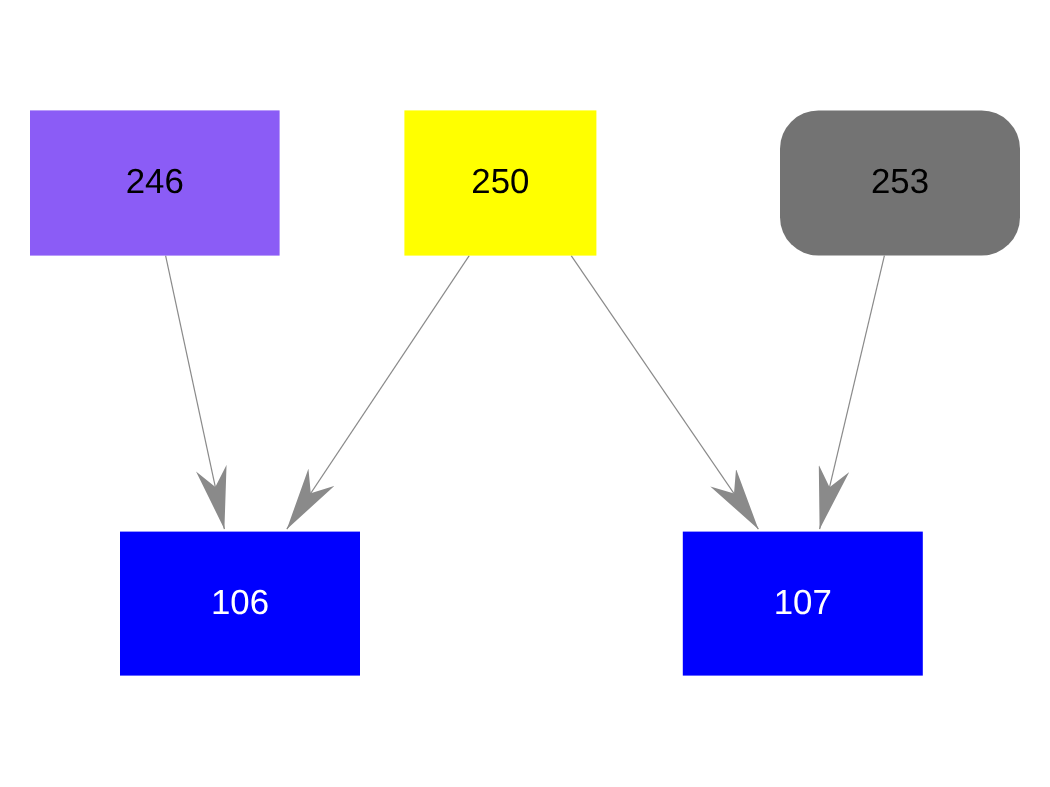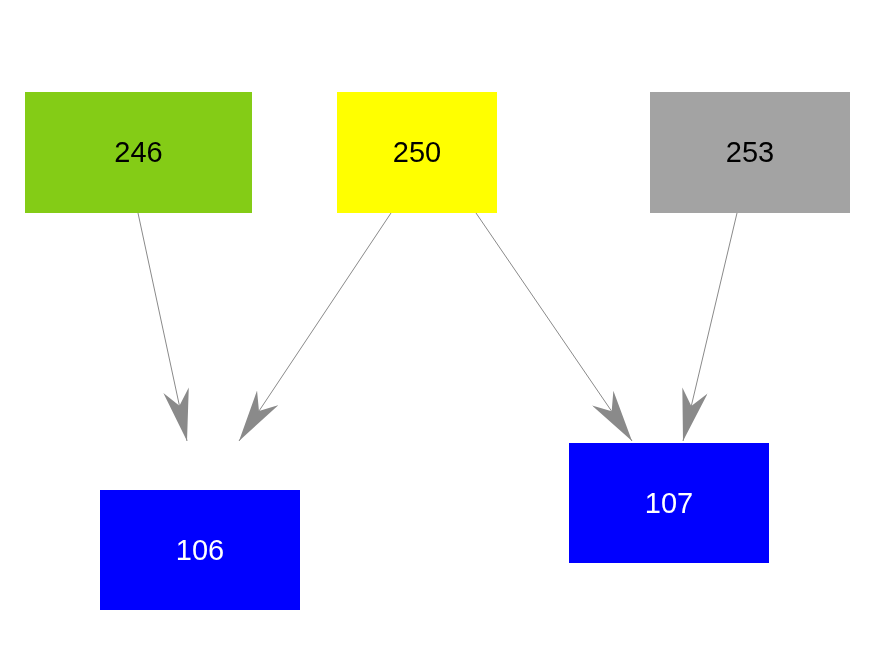--- a/index.html
+++ b/index.html
@@ -49,28 +49,28 @@
       </marker>
     </defs>
     <g>
         <line x1="138" y1="213" x2="187" y2="441" stroke="#8a8a8a" stroke-width="1" marker-end="url(#arrowhead)"></line>
         <line x1="391" y1="213" x2="239" y2="441" stroke="#8a8a8a" stroke-width="1" marker-end="url(#arrowhead)"></line>
         <line x1="476" y1="213" x2="632" y2="441" stroke="#8a8a8a" stroke-width="1" marker-end="url(#arrowhead)"></line>
         <line x1="737" y1="213" x2="683" y2="441" stroke="#8a8a8a" stroke-width="1" marker-end="url(#arrowhead)"></line>
       </g>
   </svg>
 
-<div class="node" style="left: 25px; top: 92px; width: 227px; height: 121px; background: #84cc16;">
+<div class="node" style="left: 25px; top: 92px; width: 208px; height: 121px; background: #8b5cf6;">
       <span class="node-label" style="color: rgb(0, 0, 0);">246</span>
     </div>
     <div class="node" style="left: 337px; top: 92px; width: 160px; height: 121px; background: rgb(255, 255, 0);">
       <span class="node-label" style="color: rgb(0, 0, 0);">250</span>
     </div>
-    <div class="node" style="left: 650px; top: 92px; width: 200px; height: 121px; background: #a3a3a3;">
+    <div class="node" style="left: 650px; top: 92px; width: 200px; height: 121px; background: #737373; border-radius: 32px;">
       <span class="node-label" style="color: rgb(0, 0, 0);">253</span>
     </div>
-    <div class="node" style="left: 100px; top: 443px; width: 200px; height: 120px; background: rgb(0, 0, 255); margin-top: 47px;">
+    <div class="node" style="left: 100px; top: 443px; width: 200px; height: 120px; background: rgb(0, 0, 255);">
       <span class="node-label" style="color: rgb(255, 255, 255);">106</span>
     </div>
     <div class="node" style="left: 569px; top: 443px; width: 200px; height: 120px; background: rgb(0, 0, 255);">
       <span class="node-label" style="color: rgb(255, 255, 255);">107</span>
     </div>
   </div>
 
 </body></html>

